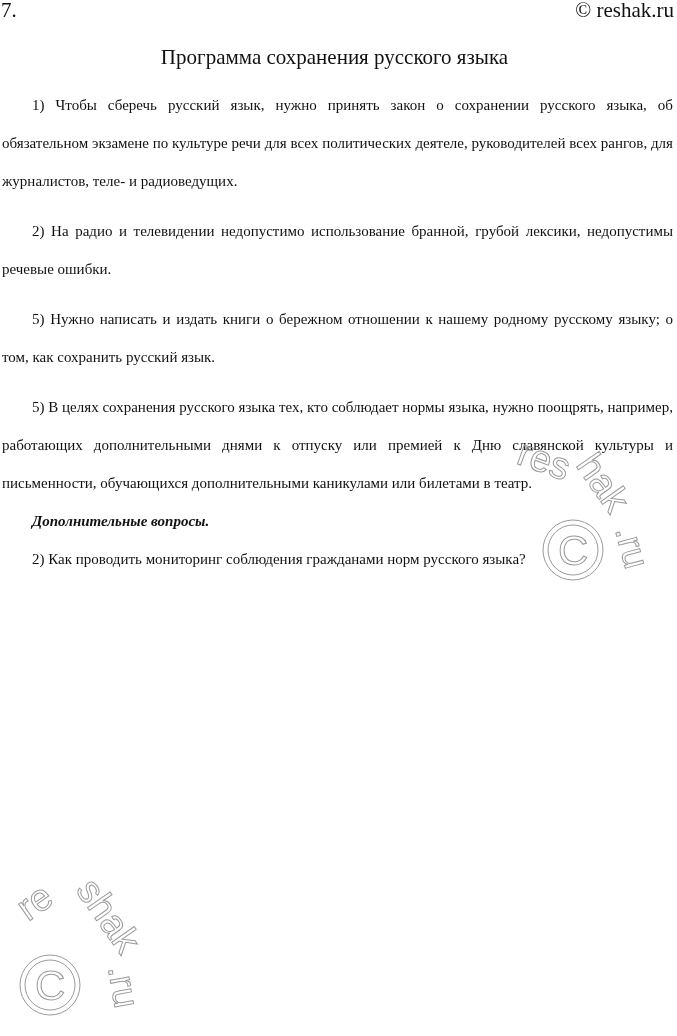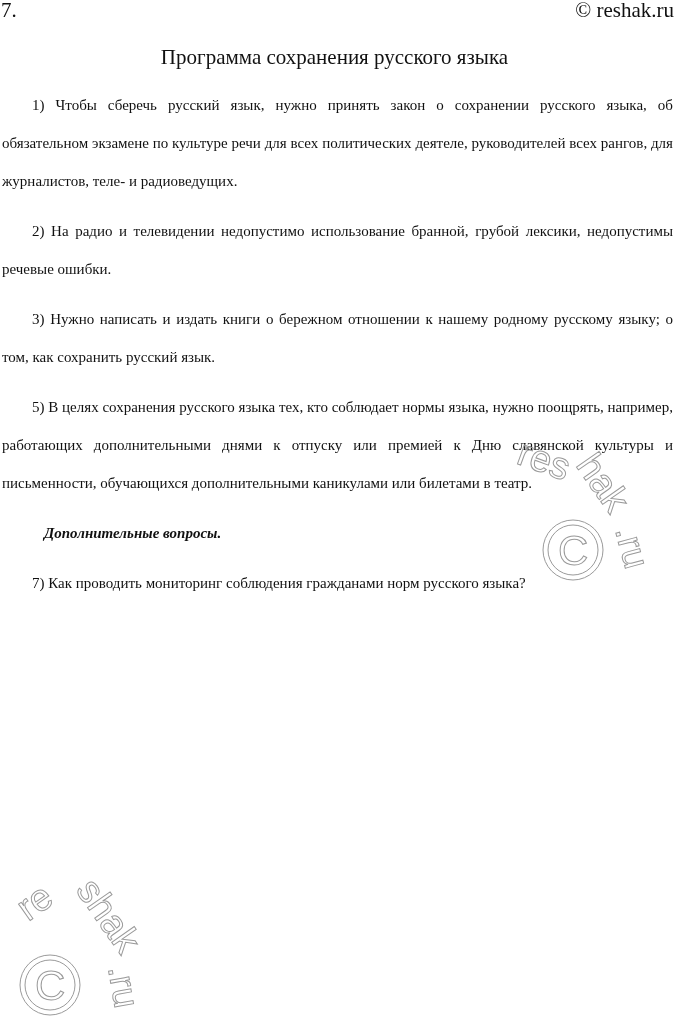--- a/index.html
+++ b/index.html
@@ -59,21 +59,21 @@
       line-height: 38px;
     }
     .para {
       margin: 0;
       text-align: justify;
       text-align-last: left;
       text-indent: 30px;
     }
     .para + .para { margin-top: 12px; }
     .subhead {
-      margin: 12px;
+      margin: 0;
       text-indent: 30px;
       font-weight: bold;
       font-style: italic;
     }
     .wm {
       position: absolute;
       pointer-events: none;
     }
   </style>
 </head>
@@ -84,24 +84,24 @@
   <div class="header-row">
     <span class="task-number">7.</span>
     <span class="copyright">© reshak.ru</span>
   </div>
 
   <div class="title">Программа сохранения русского языка</div>
 
   <div class="content">
     <p class="para">1) Чтобы сберечь русский язык, нужно принять закон о сохранении русского языка, об обязательном экзамене по культуре речи для всех политических деятеле, руководителей всех рангов, для журналистов, теле- и радиоведущих.</p>
     <p class="para">2) На радио и телевидении недопустимо использование бранной, грубой лексики, недопустимы речевые ошибки.</p>
-    <p class="para">3) Нужно написать и издать книги о бережном отношении к нашему родному русскому языку; о том, как сохранить русский язык.</p>
+    <p class="para">5) Нужно написать и издать книги о бережном отношении к нашему родному русскому языку; о том, как сохранить русский язык.</p>
     <p class="para">5) В целях сохранения русского языка тех, кто соблюдает нормы языка, нужно поощрять, например, работающих дополнительными днями к отпуску или премией к Дню славянской культуры и письменности, обучающихся дополнительными каникулами или билетами в театр.</p>
     <p class="subhead">Дополнительные вопросы.</p>
-    <p class="para">7) Как проводить мониторинг соблюдения гражданами норм русского языка?</p>
+    <p class="para">2) Как проводить мониторинг соблюдения гражданами норм русского языка?</p>
   </div>
 
   <svg class="wm" style="left:495px; top:425px;" width="180" height="175" viewBox="0 0 180 175">
     <g fill="none" stroke="#9a9a9a" stroke-width="1">
       <circle cx="78" cy="125" r="30"></circle>
       <circle cx="78" cy="125" r="25"></circle>
       <text x="63" y="140" font-family="Liberation Sans, sans-serif" font-size="42" fill="none" stroke="#9a9a9a" stroke-width="1">C</text>
       <g transform="translate(20,38) rotate(20)">
         <text x="0" y="0" font-family="Liberation Sans, sans-serif" font-size="38" fill="none" stroke="#9a9a9a" stroke-width="1">res</text>
       </g>

